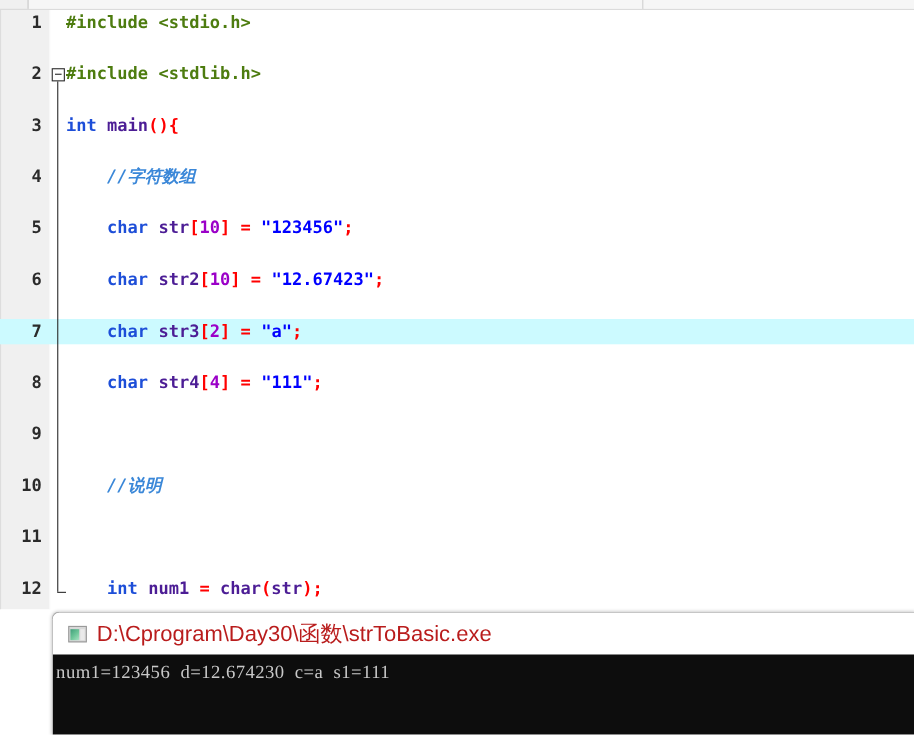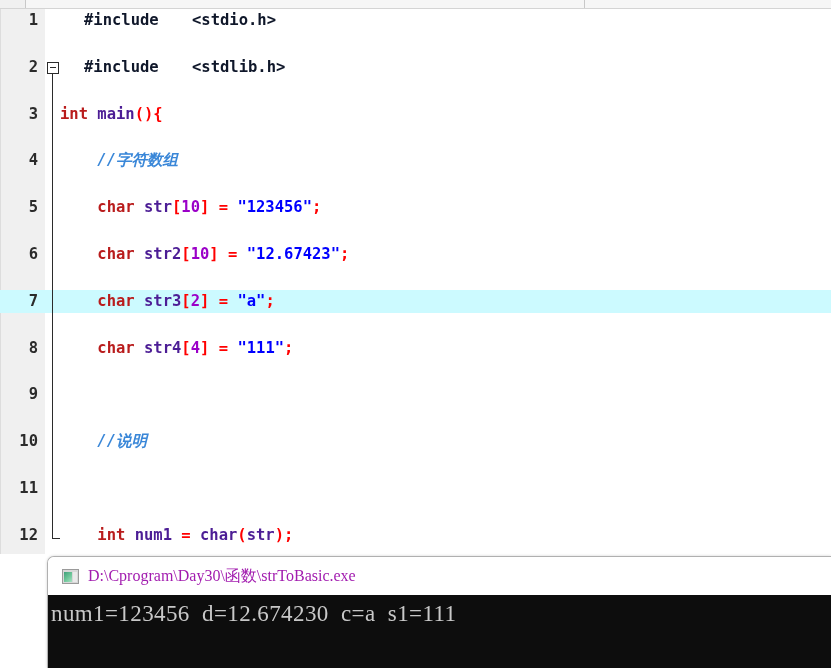--- a/index.html
+++ b/index.html
@@ -96,22 +96,22 @@
     left: 60px;
     right: 0;
     font-family: "DejaVu Sans Mono", "Liberation Mono", monospace;
     font-size: 15.5px;
     font-weight: bold;
     color: #000000;
     white-space: pre;
   }
 
   
-  .t-pre   { color: #0f172a; margin-left: 24px; }            
-  .t-kw    { color: #b91c1c; }            
+  .t-pre   { color: #4d7c0f; }            
+  .t-kw    { color: #1d4ed8; }            
   .t-num   { color: #9b00c8; }            
   .t-str   { color: #0000ff; }            
   .t-op    { color: #ff0000; }            
   .t-cmt   { color: #3a87d8; font-style: italic; }  
   .t-plain { color: #4c1d95; }
 
   
   #fold-box {
     position: absolute;
     left: 47px;
@@ -178,36 +178,36 @@
     width: 8px; bottom: 1px;
     background: linear-gradient(135deg, #3f9f7a 0%, #6fc79a 55%, #a9e2c4 100%);
   }
   #console-icon .icn-right {
     position: absolute;
     right: 1px; top: 2px;
     width: 4px; bottom: 1px;
     background: #eaeaea;
   }
   #console-title-text {
-    font-family: Liberation Serif, serif;
-    font-size: 16px;
-    color: #a21caf;
+    font-family: Liberation Sans, sans-serif;
+    font-size: 20px;
+    color: #b91c1c;
     white-space: nowrap;
   }
   #console-body {
     position: absolute;
     left: 0; right: 0;
     top: 38px; bottom: 0;
     background: #0d0d0d;
     padding: 6px 0 0 3px;
     box-sizing: border-box;
   }
   #console-output {
     font-family: "Liberation Serif", "DejaVu Serif", serif;
-    font-size: 23px;
+    font-size: 17px;
     color: #c8c8c8;
     letter-spacing: 0.4px;
     white-space: pre;
   }
 </style>
 </head>
 <body>
 
 <div id="toolbar-strip">
   <div class="tb-fill" style="left:26px; width:558px;"></div>

